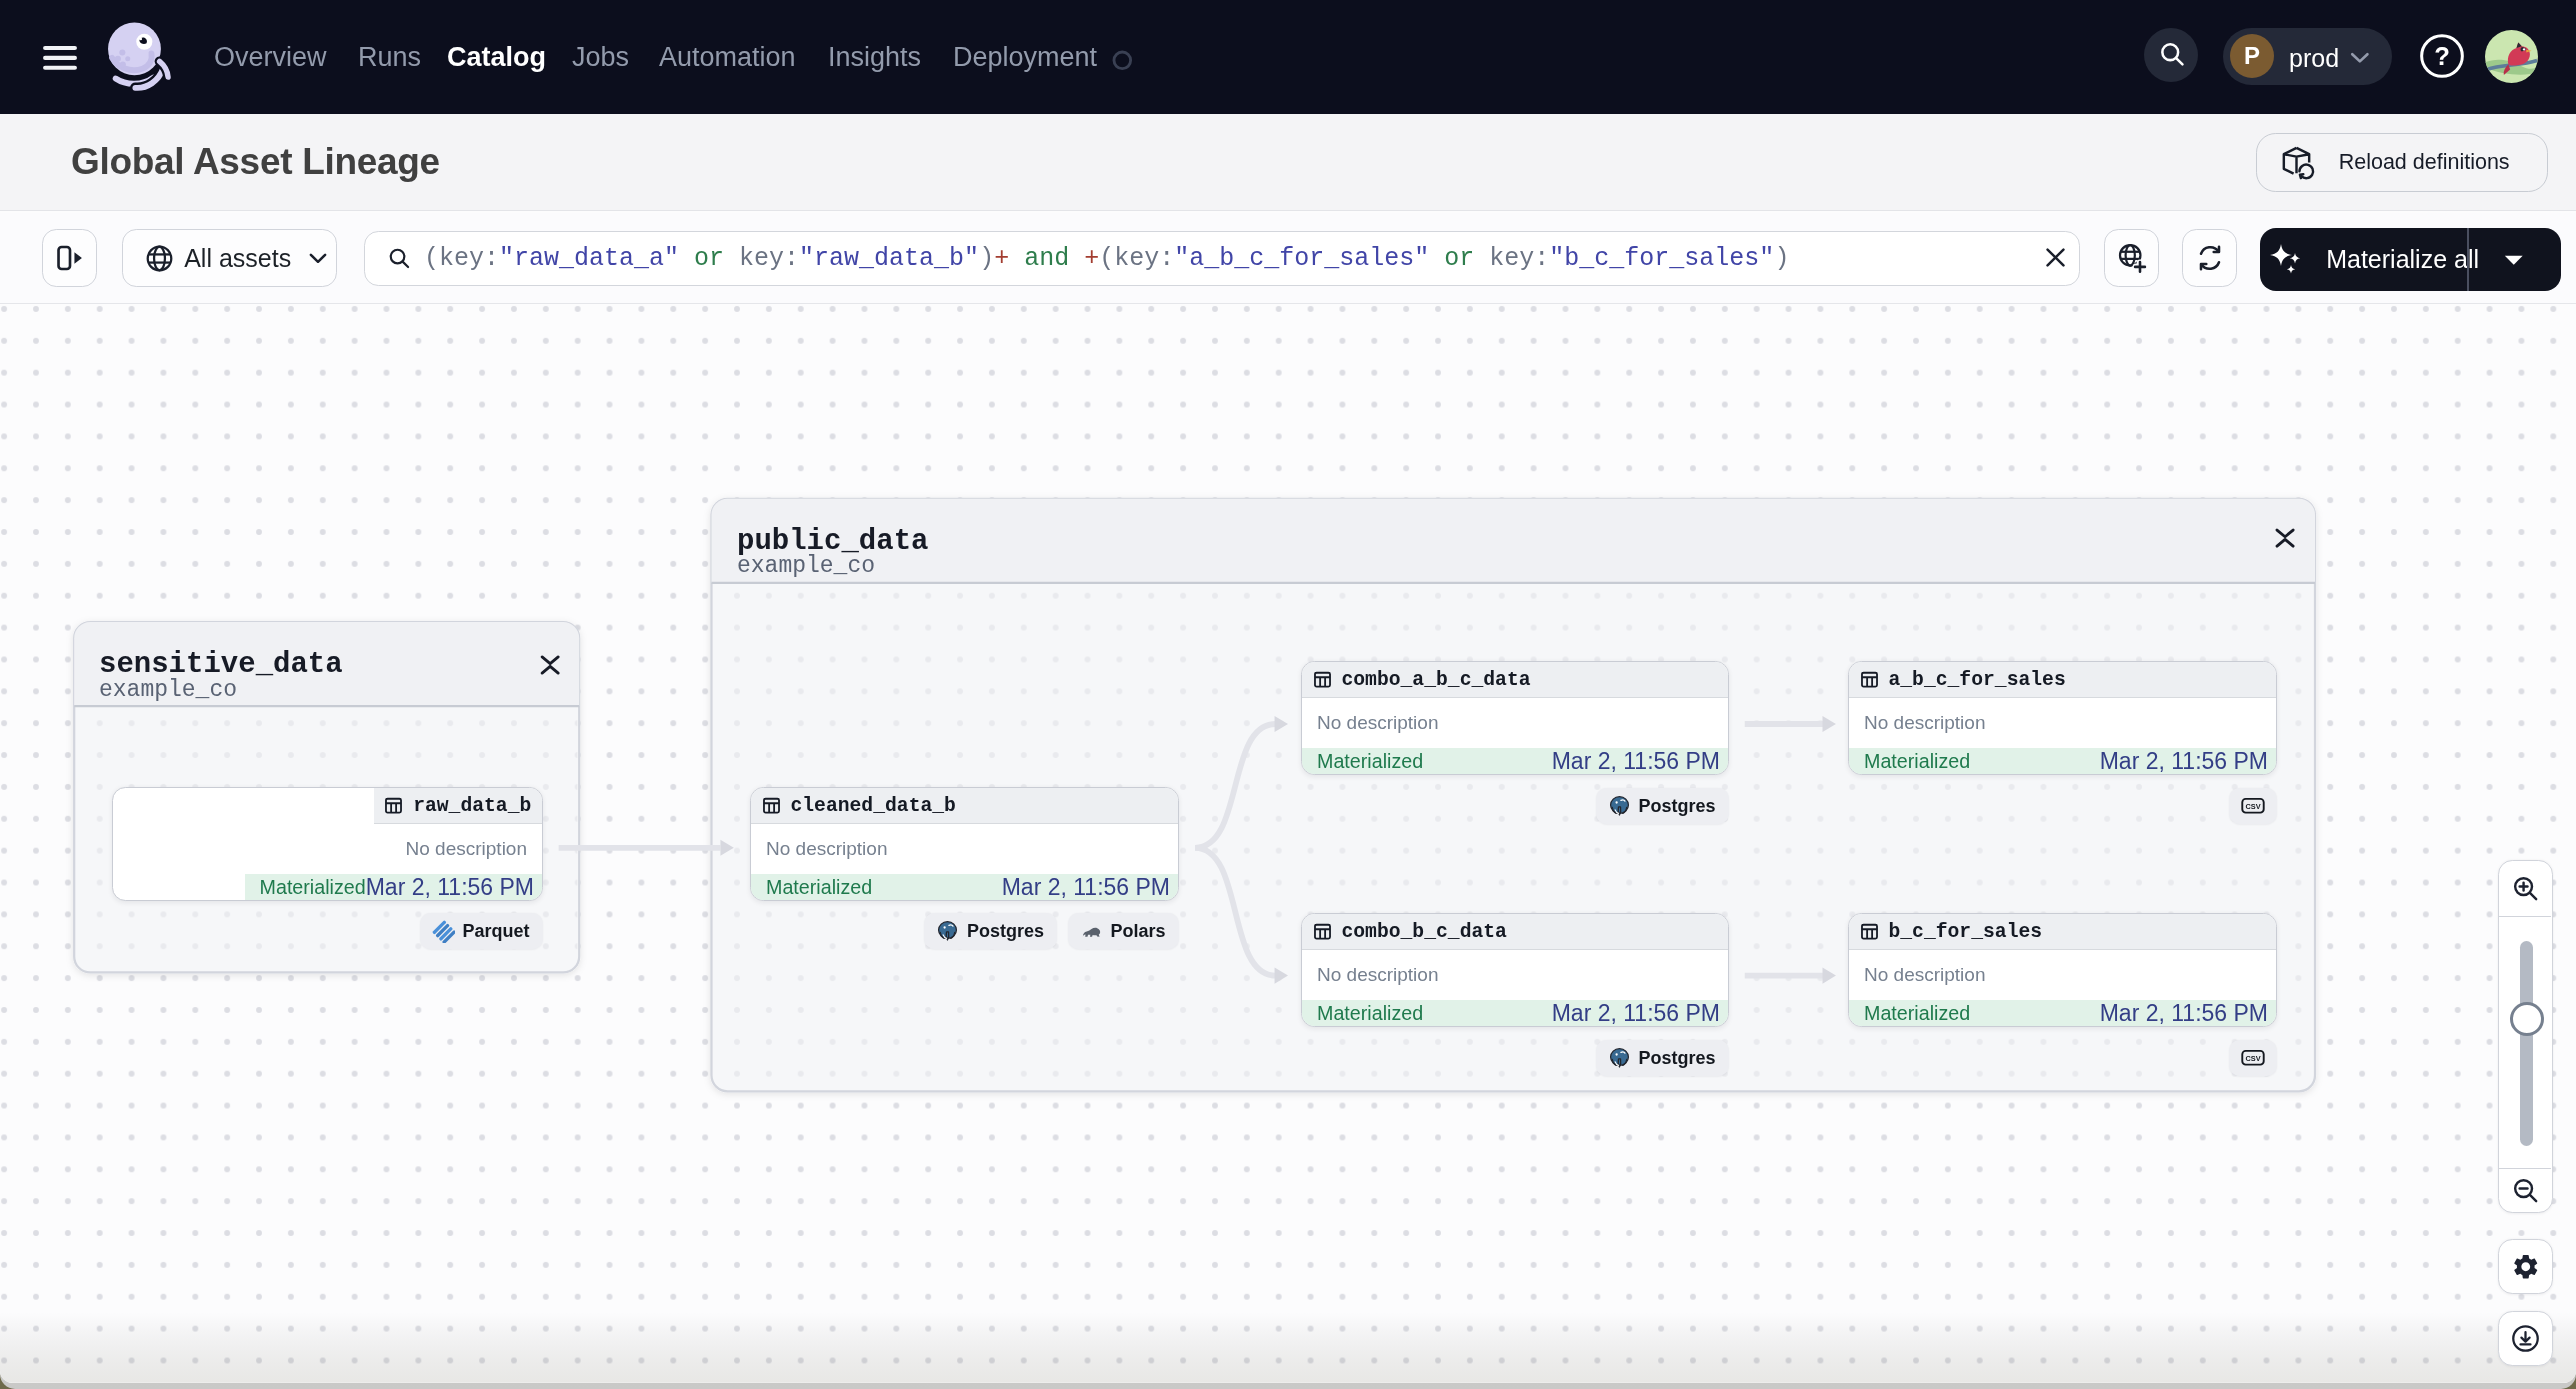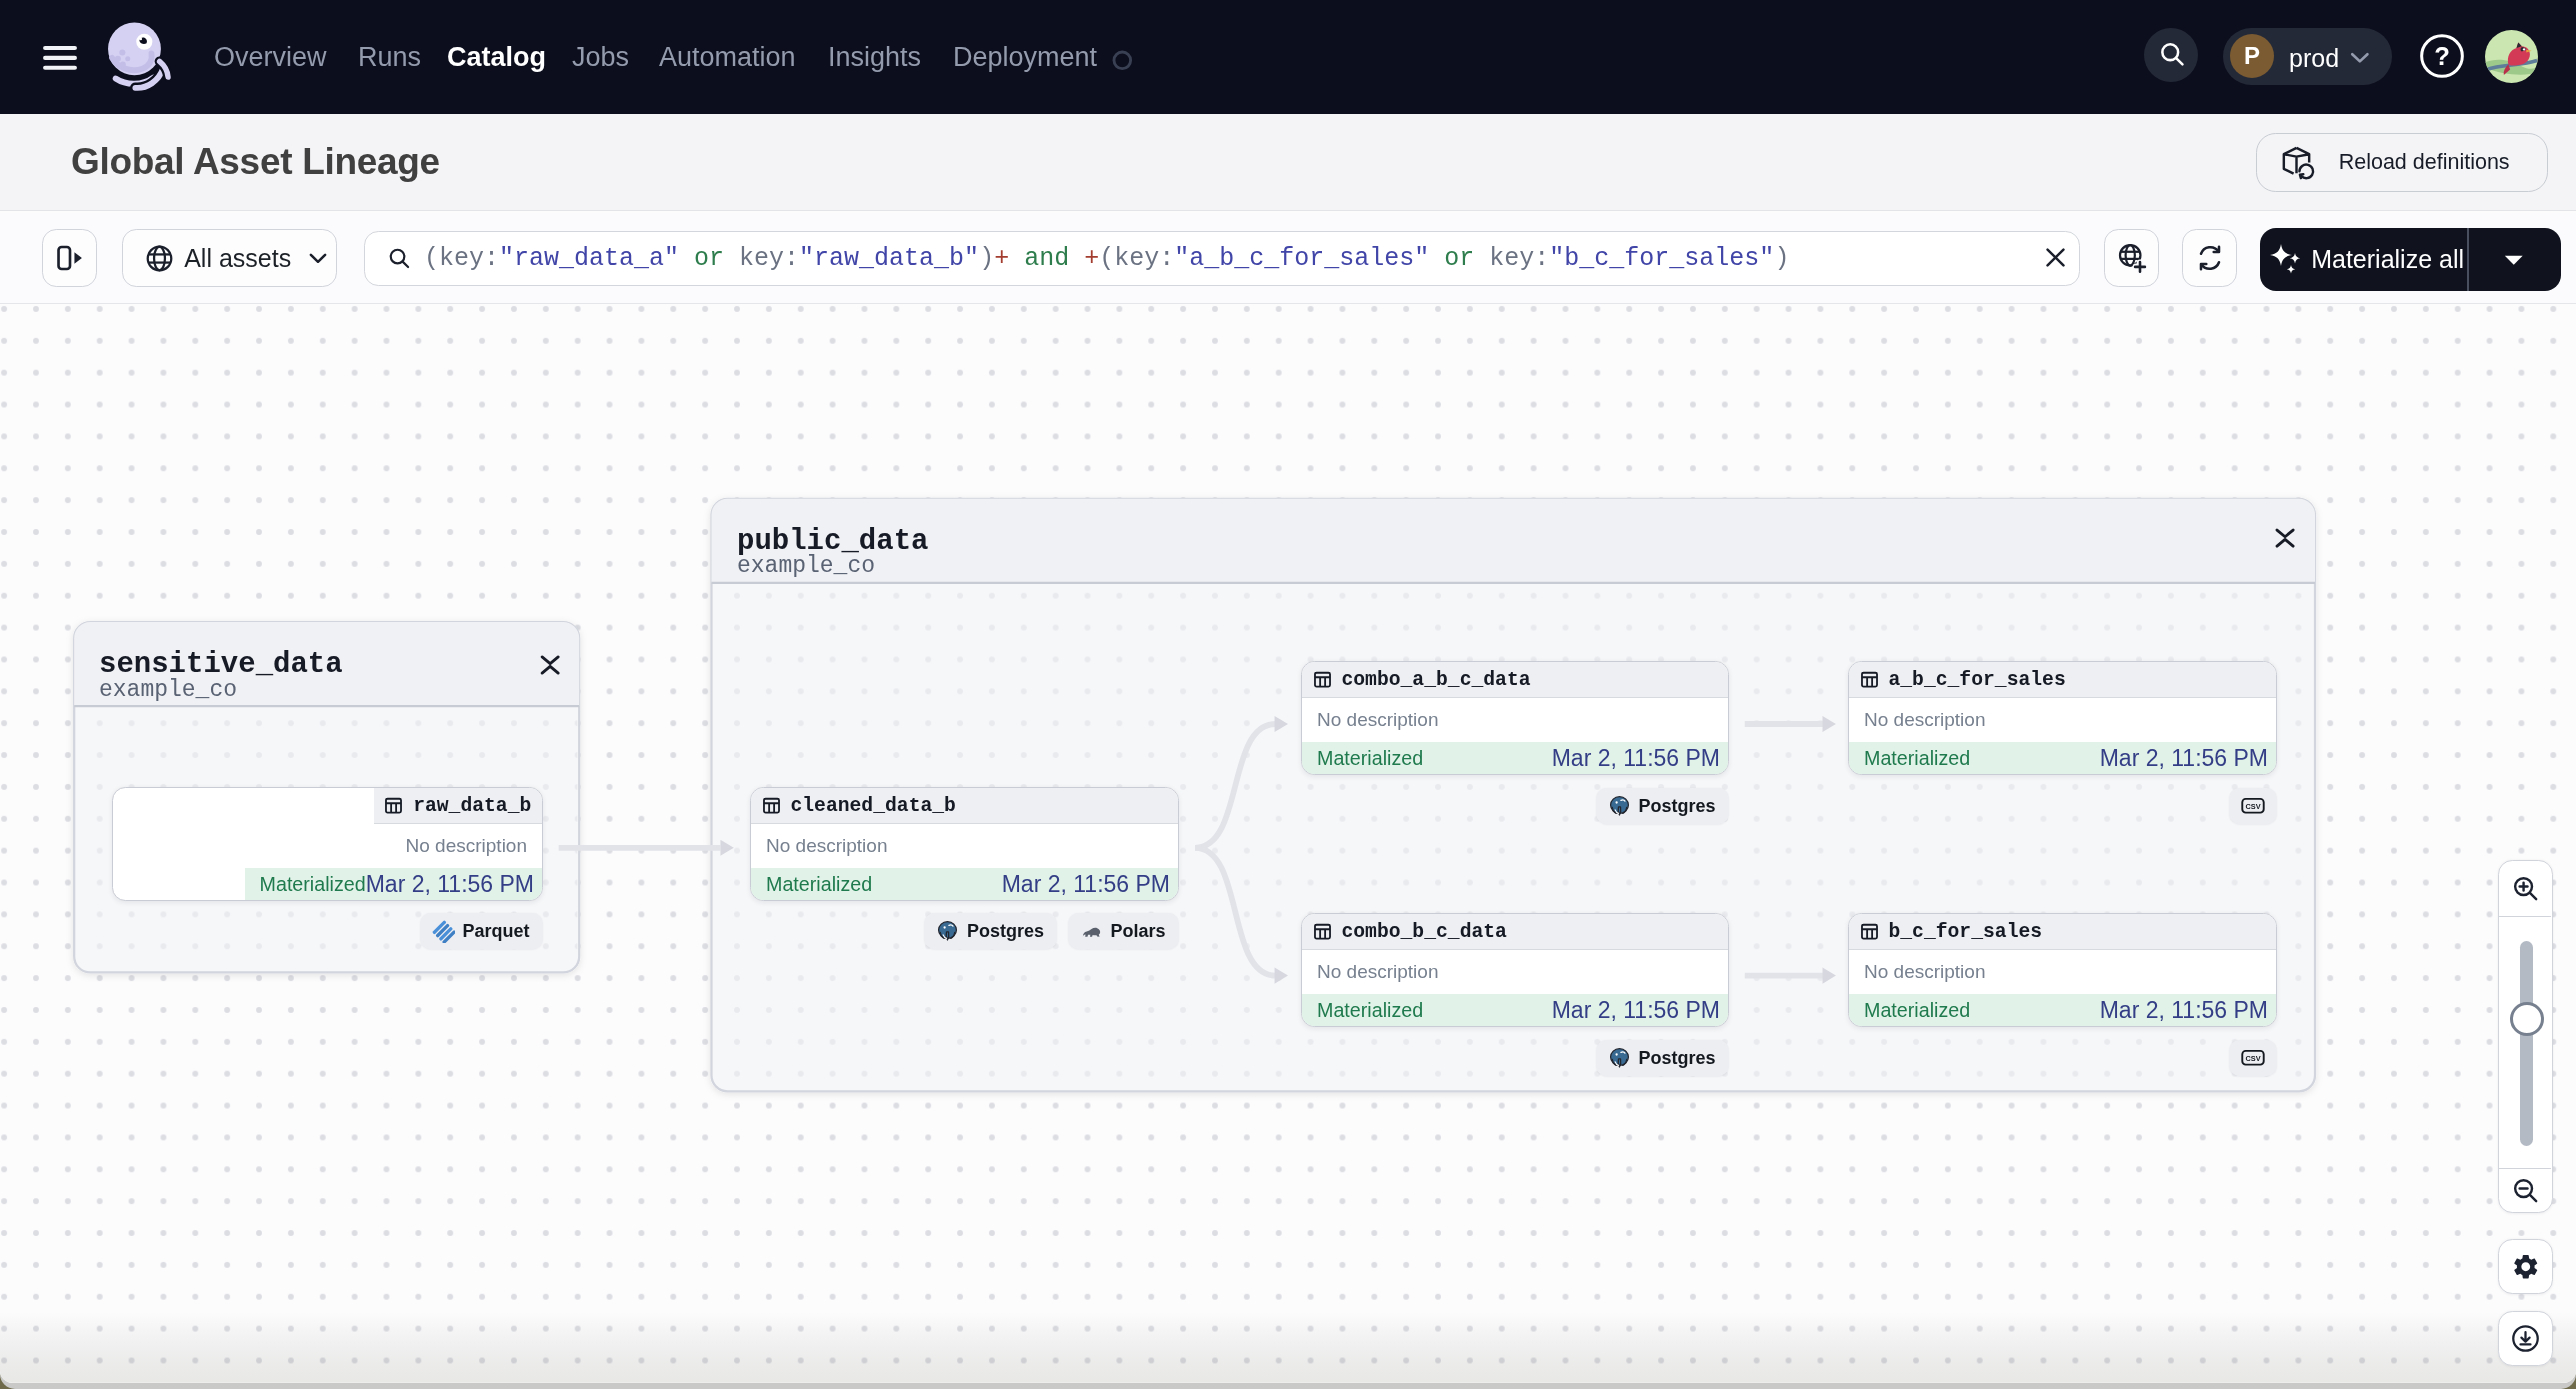--- a/index.html
+++ b/index.html
@@ -22,21 +22,21 @@
   #searchbox { position:absolute; left:364px; top:18px; width:1716px; height:55px; border:1.8px solid #d3d6dc; border-radius:14.3px; background:#fff; display:flex; align-items:center; white-space:pre; }
   #query { font-family:"Liberation Mono", monospace; font-size:25px; letter-spacing:0; }
   #query .p { color:#6b7383; } #query .s { color:#4145a7; } #query .o { color:#2e7d4c; } #query .r { color:#a33d30; }
   #matbtn { position:absolute; left:2260px; top:15px; width:301px; height:63px; border-radius:16px; background:#10131e; color:#fff; display:flex; align-items:center; }
   
   #edgesvg { position:absolute; left:0; top:0; width:2576px; height:1389px; }
   .gtitle { position:absolute; font-family:"Liberation Mono", monospace; font-weight:700; font-size:29px; color:#171b26; }
   .gsub { position:absolute; font-family:Liberation Mono, monospace; font-size:23px; color:#596273; }
   .node { position:absolute; height:114px; background:#fff; border:1.8px solid #c9ccd4; border-radius:13.4px; box-shadow:0 1.8px 5.4px rgba(20,24,35,.08); overflow:hidden; display:flex; flex-direction:column; }
   .nh { height:36px; background:#edeff2; border-bottom:1.8px solid #d7dade; display:flex; align-items:center; padding:0 10.7px; gap:9.8px; font-family:"Liberation Mono", monospace; font-weight:700; font-size:19.7px; color:#151a24; flex:none; }
-  .nd { height:44px; display:flex; align-items:center; padding:0 15px; font-size:19px; color:#76808f; background:#fff; flex:none; }
+  .nd { height:50px; display:flex; align-items:center; padding:0 15px; font-size:19px; color:#76808f; background:#fff; flex:none; }
   .ng { flex:1; background:#e1f2e8; display:flex; align-items:center; justify-content:space-between; padding:0 8px 0 15px; font-size:19.7px; }
   .ng .m { color:#1f7a4d; } .ng .dt { color:#333e86; font-size:23px; }
   .tags { position:absolute; display:flex; justify-content:flex-end; gap:10.7px; }
   .tag { height:36px; background:#edeef2; border-radius:10.7px; display:inline-flex; align-items:center; padding:0 13.4px 0 11.6px; gap:8px; font-weight:700; font-size:18px; color:#14181f; box-shadow:0 0.9px 1.8px rgba(20,24,35,.05); }
   
   .rbtn { position:absolute; left:2498px; width:55px; border:1.8px solid #d1d4db; border-radius:14.3px; background:#fff; box-shadow:0 0.9px 2.7px rgba(20,24,35,.06); }
 </style>
 </head>
 <body>
 <div id="winedge"></div>
@@ -395,21 +395,21 @@
           <path d="M27.2 21.8 A 11.3 11.3 0 0 1 7.5 24.6"></path>
           <path d="M6.8 29.8 L6.8 23.8 L12.8 23.8" fill="none"></path>
         </svg>
   </div>
   <div id="matbtn">
     <svg style="margin-left:7.2px;" width="37" height="37" viewBox="0 0 37 37" fill="#fff">
           <path d="M14 3 C15.2 10 18 12.8 25 14 C18 15.2 15.2 18 14 25 C12.8 18 10 15.2 3 14 C10 12.8 12.8 10 14 3 Z"></path>
           <path d="M28 12 C28.6 15.2 30 16.6 33.2 17.2 C30 17.8 28.6 19.2 28 22.4 C27.4 19.2 26 17.8 22.8 17.2 C26 16.6 27.4 15.2 28 12 Z"></path>
           <path d="M24 24 C24.5 26.6 25.6 27.7 28.2 28.2 C25.6 28.7 24.5 29.8 24 32.4 C23.5 29.8 22.4 28.7 19.8 28.2 C22.4 27.7 23.5 26.6 24 24 Z"></path>
         </svg>
-    <span style="font-size:25px; margin-left:7px; font-weight:500;">Materialize all</span>
+    <span style="font-size:25px; margin-left:22px; font-weight:500;">Materialize all</span>
     <div style="position:absolute; left:207px; top:0; width:1.8px; height:63px; background:#4a4f60;"></div>
     <svg style="position:absolute; left:243px; top:26px;" width="21.5" height="12.5" viewBox="0 0 24 14">
           <path d="M2 2 L12 12 L22 2 Z" fill="#fff"></path>
         </svg>
   </div>
 </div>
 <div class="rbtn" style="top:860px; height:353px;">
   <svg class="abs" style="left:11.6px; top:12.5px;" width="29.5" height="29.5" viewBox="0 0 34 34" fill="none" stroke="#1d2230" stroke-width="2.8" stroke-linecap="round">
         <circle cx="14.5" cy="14.5" r="9.7"></circle>
         <line x1="21.5" y1="21.5" x2="29" y2="29"></line>

